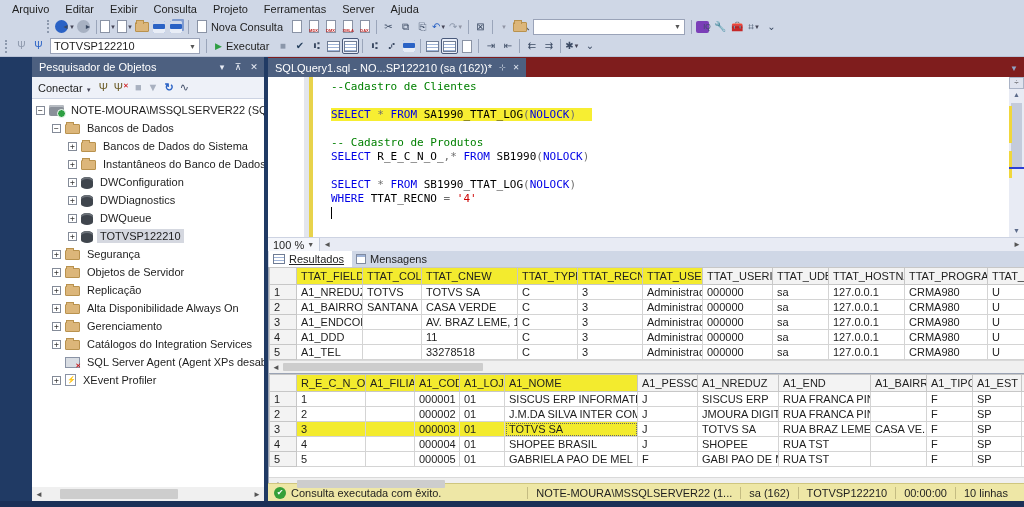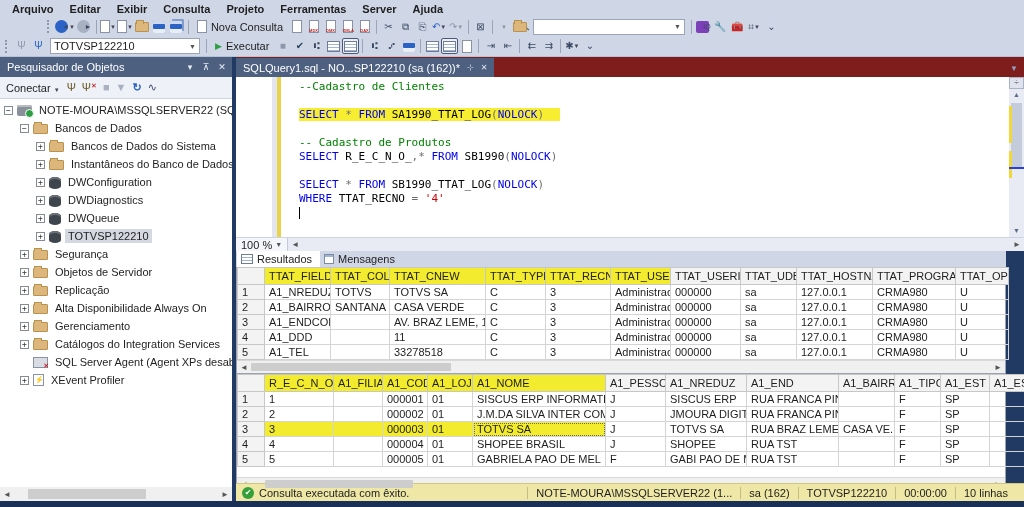--- a/index.html
+++ b/index.html
@@ -4,21 +4,21 @@
 <style>
   * { box-sizing: border-box; }
   html,body { margin:0; padding:0; }
   body { width:1024px; height:507px; overflow:hidden;
          font-family:"Liberation Sans", sans-serif; font-size:11px; color:#1e1e1e;
          background:#203a64; }
   .app { width:1024px; height:507px; display:flex; flex-direction:column; }
 
   
   .menubar { height:17px; background:#cfd7e6; display:flex; align-items:center; padding-left:4px; }
-  .menu-item { padding:1px 8px; cursor:default;font-weight:bold; }
+  .menu-item { padding:1px 8px; cursor:default; }
 
   .toolbar { background:#cfd7e6; display:flex; align-items:center; padding:0 2px; }
   .toolbar1 { height:19px;padding-left:44px; }
   .toolbar2 { height:21px; border-bottom:1px solid #b8c2d6; }
   .tb-grip { width:5px; height:13px; margin:0 3px; border-left:2px dotted #8d99ad; }
   .tb-sep  { width:1px; height:14px; background:#9aa5ba; margin:0 3px; }
   .ic { min-width:17px; height:16px; display:inline-flex; align-items:center; justify-content:center;
         position:relative; font-size:10px; color:#3b4a63; border-radius:2px; }
   .ic.dis { opacity:.45; }
   .ic.sel { border:1px solid #49597a; background:#e9eef9; }
@@ -45,21 +45,21 @@
             background:repeating-linear-gradient(#fff 0 2px,#9fb4d8 2px 3px),
                        repeating-linear-gradient(90deg,transparent 0 3px,#9fb4d8 3px 4px); }
   .g-purple { width:13px; height:12px; background:#7b3fb8; border-radius:2px; color:#fff; font-size:7px;
               display:flex; align-items:center; justify-content:center; font-weight:bold; }
   .glyph { line-height:1; }
 
   
   .main { flex:1; display:flex; min-height:0; background:#203a64; }
 
   
-  .explorer { width:232px; display:flex; flex-direction:column; margin-right:4px; }
+  .explorer { width:232px; display:flex; flex-direction:column; margin-right:4px;margin-left:32px; }
   .exp-title { height:20px; background:#4d6080; color:#fff; display:flex; align-items:center; padding:0 2px 0 7px; }
   .exp-title .t { flex:1; }
   .exp-title .w { width:16px; text-align:center; font-size:9px; color:#e8ecf4; }
   .exp-toolbar { height:22px; background:#eef1f8; border-bottom:1px solid #ccd3e2;
                  display:flex; align-items:center; gap:6px; padding:0 6px; }
   .tree { flex:1; background:#fff; overflow:hidden; padding-top:2px; }
   .tree-row { height:18px; display:flex; align-items:center; white-space:nowrap; }
   .tree-row .lbl { padding:1px 3px; }
   .tree-row.sel .lbl { background:#d5d8e0; }
   .exp-box { width:9px; height:9px; border:1px solid #848b98; background:#fff; font-size:8px; line-height:7px;
@@ -111,21 +111,21 @@
   .zoombar { height:14px; background:#e8ebf4; display:flex; align-items:center; border-top:1px solid #cdd3e2; }
   .zoom-ctl { display:flex; align-items:center; gap:3px; background:#f4f6fb; border-right:1px solid #c3cbdb;
               height:100%; padding:0 5px; }
   .zoom-ctl .arr { font-size:7px; color:#555; }
 
   
   .results { flex:1; display:flex; flex-direction:column; min-height:0; background:#203a64; }
   .res-inner { width:770px; background:#dfe3ee; flex:1; display:flex; flex-direction:column; min-height:0; }
   .res-tabs { height:16px; background:#cfd7e6; display:flex; align-items:flex-end; padding-left:1px; }
   .res-tab { height:16px; display:flex; align-items:center; gap:4px; padding:0 8px 0 4px; color:#222; }
-  .res-tab.active { background:#fff; }
+  .res-tab.active { background:#fff;text-decoration:underline; }
   .msg-ic { width:10px; height:10px; background:#fff; border:1px solid #7f8aa0;
             box-shadow:inset 0 2px 0 #9fb4d8; }
   .grid-block { background:#fff; border:1px solid #9aa3b4; border-top:none; }
   table.grid { border-collapse:collapse; table-layout:fixed; width:100%; font-size:11px; }
   .grid th, .grid td { border:1px solid #d4d4d4; padding:0 4px; height:15px; white-space:nowrap;
                        overflow:hidden; text-align:left; font-weight:normal; }
   .grid th { background:#f3f3f3; border-color:#c7c7c7; height:17px; }
   .grid td.rowhdr { background:#f3f3f3; border-color:#c7c7c7; }
   .grid th.hl, .grid td.hl { background:#f3eb2e; }
   .grid td.selcell { outline:1px dotted #666; outline-offset:-2px; }

